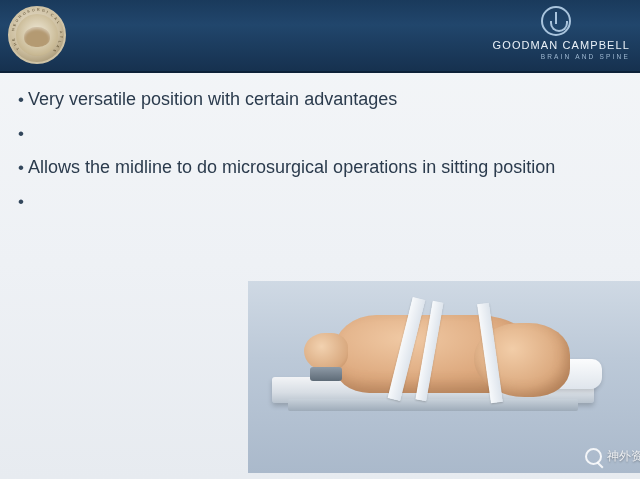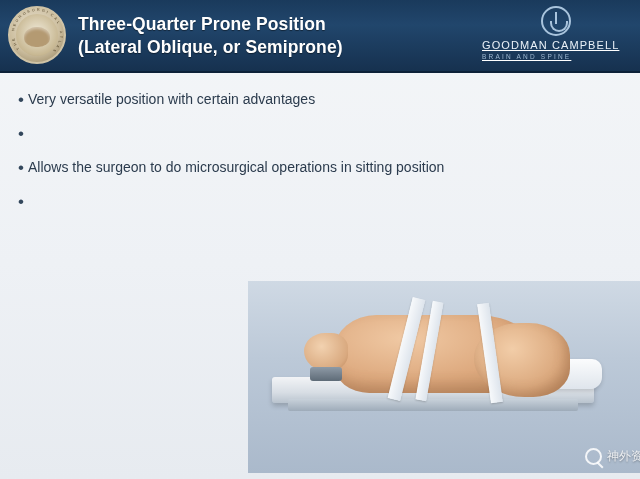--- a/index.html
+++ b/index.html
@@ -71,23 +71,22 @@
     font-weight: bold;
     line-height: 23px;
     letter-spacing: .1px;
     text-shadow: 0 1px 1px rgba(0,0,0,.45);
     white-space: nowrap;
   }
   .brand {
     position: absolute;
     right: 10px; top: 4px;
     width: 148px;
-    text-align: left;
+    text-align: right;
     color: #ffffff;
-    text-decoration: underline;
   }
   .brand-mark {
     width: 30px; height: 30px;
     margin: 2px auto 3px;
     border-radius: 50%;
     border: 2px solid #a9c4dd;
     position: relative;
   }
   .brand-mark::before {
     content: "";
@@ -133,21 +132,21 @@
   }
   .dot {
     flex: 0 0 auto;
     width: 14px;
     font-size: 17px;
     line-height: 25px;
     color: #33475c;
     text-align: center;
   }
   .btext {
-    font-size: 14px;
+    font-size: 18px;
     line-height: 25px;
     color: #2b3b4d;
     max-width: 545px;
   }
 
   
   .figure {
     position: absolute;
     left: 248px;
     top: 281px;
@@ -272,44 +271,40 @@
           <span style="transform: rotate(59.0909deg);">L</span>
           <span style="transform: rotate(70.9091deg);"> </span>
           <span style="transform: rotate(82.7273deg);">A</span>
           <span style="transform: rotate(94.5455deg);">T</span>
           <span style="transform: rotate(106.364deg);">L</span>
           <span style="transform: rotate(118.182deg);">A</span>
           <span style="transform: rotate(130deg);">S</span>
         </div>
     </div>
 
-    <div class="title-wrap">
-      <div class="title-line">Three-Quarter Prone Position</div>
-      <div class="title-line">(Lateral Oblique, or Semiprone)</div>
-    </div>
 
     <div class="brand">
       <div class="brand-mark"></div>
       <div class="brand-name">GOODMAN CAMPBELL</div>
       <div class="brand-sub">BRAIN AND SPINE</div>
     </div>
   </div>
 
   <div class="content">
     <ul class="bullets">
       <li>
         <span class="dot">•</span>
         <span class="btext">Very versatile position with certain advantages</span>
       </li>
       <li>
         <span class="dot">•</span>
       </li>
       <li>
         <span class="dot">•</span>
-        <span class="btext">Allows the surgeon to do microsurgical operations in sitting position</span>
+        <span class="btext">Allows the midline to do microsurgical operations in sitting position</span>
       </li>
       <li>
         <span class="dot">•</span>
       </li>
     </ul>
   </div>
 
   <div class="figure">
     <div class="bed"></div>
     <div class="bed2"></div>

